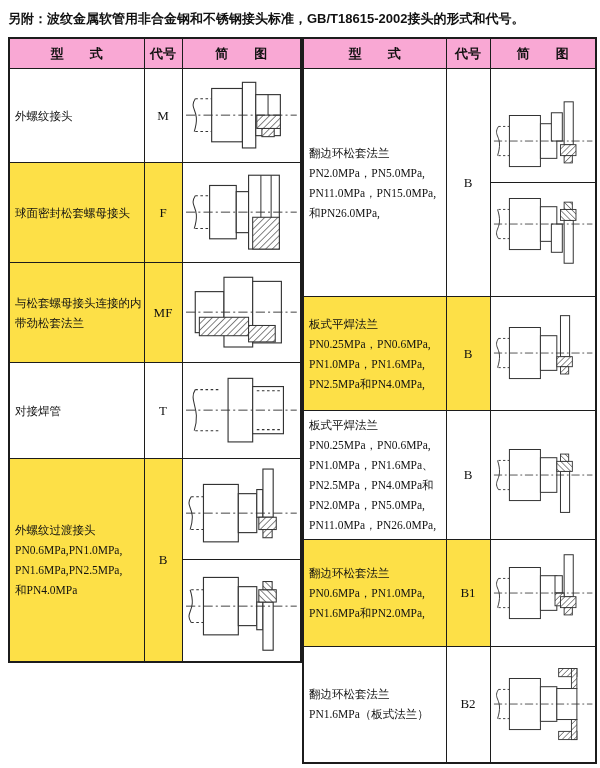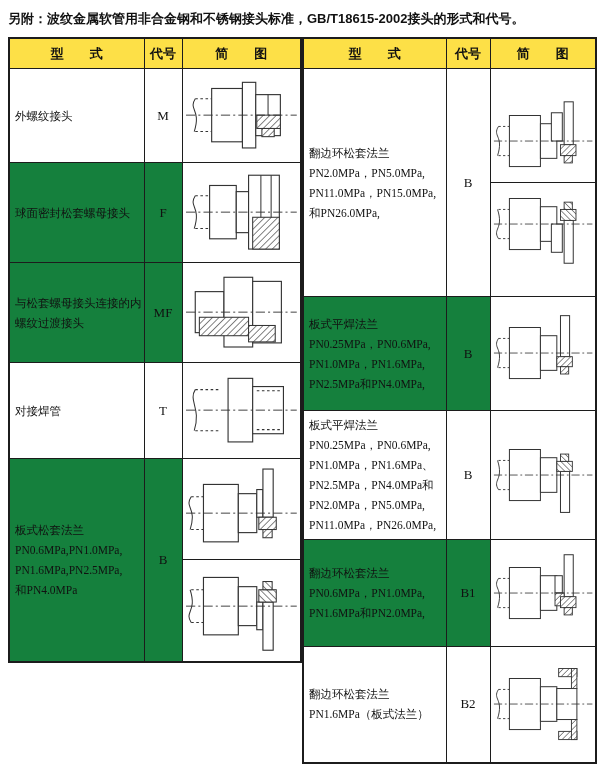--- a/index.html
+++ b/index.html
@@ -4,24 +4,24 @@
 <style>
   html,body{margin:0;padding:0;background:#fff;}
   body{width:600px;height:768px;overflow:hidden;font-family:"Liberation Serif","DejaVu Serif",serif;color:#111;}
   .page{padding:6px 16px 0 8px;}
   .title{font-family:"Liberation Sans","DejaVu Sans",sans-serif;font-weight:bold;font-size:13px;margin:4px 2px 9px 0;white-space:nowrap;}
   .tables{display:flex;align-items:flex-start;}
   table{border-collapse:collapse;table-layout:fixed;border:2.5px solid #1c1c1c;}
   table.left{width:292px;}
   table.right{width:293px;}
   th,td{border:1.5px solid #1c1c1c;padding:0;overflow:hidden;}
-  th{background:#fde047;height:29px;font-size:13px;font-weight:bold;text-align:center;}
+  th{background:#f9a8d4;height:29px;font-size:13px;font-weight:bold;text-align:center;}
   td.type{font-size:11.5px;line-height:20px;padding:3px 2px 3px 5px;white-space:pre-line;vertical-align:middle;}
   td.code{text-align:center;font-size:13px;vertical-align:middle;}
-  td.yellow{background:#15803d;}
+  td.yellow{background:#fde047;}
   td.diagram{background:#fff;vertical-align:middle;}
   .fig{display:flex;align-items:center;justify-content:center;height:100%;width:100%;}
   .fig svg{width:96%;height:94%;}
   .split{display:flex;flex-direction:column;height:100%;}
   .split .fig{flex:1;min-height:0;}
   .split .fig + .fig{border-top:1.5px solid #1c1c1c;}
   td.diagram .single{height:100%;}
 </style>
 </head>
 <body>
@@ -90,21 +90,21 @@
                   <line x1="74" y1="9" x2="74" y2="81" stroke="#333" stroke-width="1"></line>
                   <line x1="84" y1="9" x2="84" y2="81" stroke="#333" stroke-width="1"></line>
                   <rect x="66" y="50" width="26" height="31" fill="url(#hp2)" stroke="#333" stroke-width="1"></rect>
                   <line x1="1" y1="45" x2="109" y2="45" stroke="#333" stroke-width="0.9" stroke-dasharray="9 3 2 3"></line>
                 </svg>
               </div>
             </td>
       </tr>
       <tr style="height:100px">
         <td class="type yellow">与松套螺母接头连接的内
-螺纹过渡接头</td>
+带劲松套法兰</td>
         <td class="code yellow">MF</td>
         <td class="diagram">
               <div class="fig single">
                 <svg viewBox="0 0 110 90" preserveAspectRatio="xMidYMid meet" xmlns="http://www.w3.org/2000/svg">
                   <defs>
                     <pattern id="hp4" patternUnits="userSpaceOnUse" width="4.5" height="4.5" patternTransform="rotate(45)">
                       <rect width="4.5" height="4.5" fill="#fff"></rect>
                       <line x1="0" y1="0" x2="0" y2="4.5" stroke="#444" stroke-width="1.3"></line>
                     </pattern>
                   </defs>
@@ -136,21 +136,21 @@
                   <rect x="42" y="14" width="24" height="62" fill="#fff" stroke="#333" stroke-width="1.1"></rect>
                   <rect x="66" y="22" width="30" height="46" fill="#fff" stroke="#333" stroke-width="1.1"></rect>
                   <line x1="70" y1="26" x2="94" y2="26" stroke="#333" stroke-width="1" stroke-dasharray="2.5 2.5"></line>
                   <line x1="70" y1="64" x2="94" y2="64" stroke="#333" stroke-width="1" stroke-dasharray="2.5 2.5"></line>
                   <line x1="1" y1="45" x2="109" y2="45" stroke="#333" stroke-width="0.9" stroke-dasharray="9 3 2 3"></line>
                 </svg>
               </div>
             </td>
       </tr>
       <tr style="height:203px">
-        <td class="type yellow">板式松套法兰
+        <td class="type yellow">外螺纹过渡接头
 PN0.6MPa,PN1.0MPa,
 PN1.6MPa,PN2.5MPa,
 和PN4.0MPa</td>
         <td class="code yellow">B</td>
         <td class="diagram">
           <div class="split">
             <div class="fig">
                   <svg viewBox="0 0 110 90" preserveAspectRatio="xMidYMid meet" xmlns="http://www.w3.org/2000/svg">
                     <defs>
                       <pattern id="hp6" patternUnits="userSpaceOnUse" width="4.5" height="4.5" patternTransform="rotate(45)">

